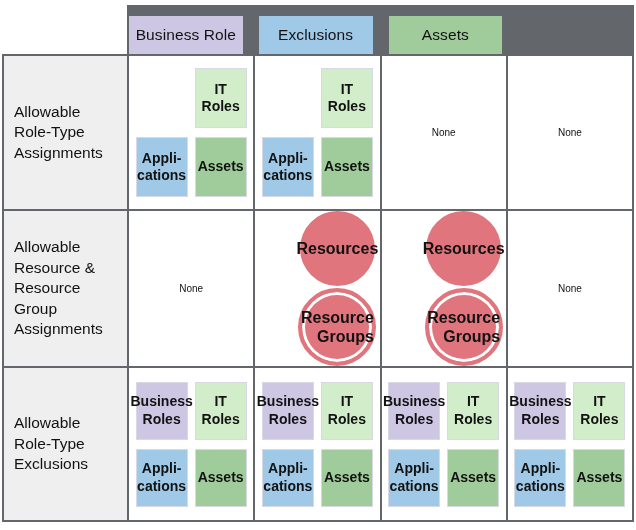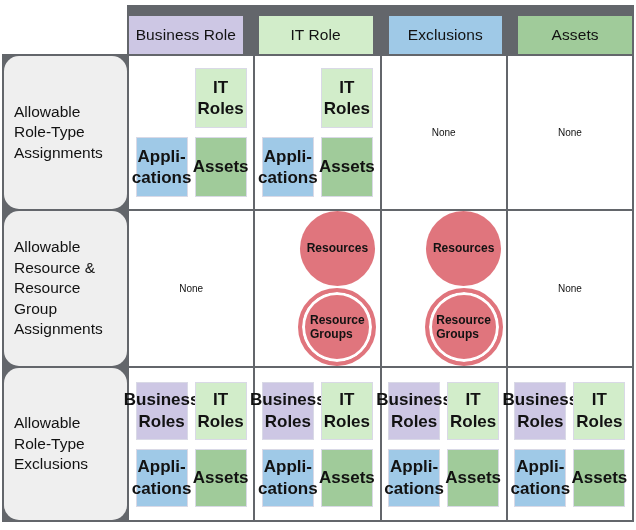--- a/index.html
+++ b/index.html
@@ -52,21 +52,20 @@
   }
   .label-cell {
     background: var(--c-label_bg, #efefef);
     display: flex;
     flex-direction: column;
     justify-content: center;
     padding-left: 10px;
     font-size: 15.5px;
     line-height: 1.32;
     white-space: pre-line;
-    border-radius: 15px;
   }
   .cell {
     background: #ffffff;
     display: flex;
     align-items: center;
     justify-content: center;
   }
 
   
   .box-grid {
@@ -74,21 +73,21 @@
     grid-template-columns: 52px 52px;
     gap: 9px 7px;
   }
   .box-grid.rows-tall { grid-template-rows: 60px 60px; }
   .box-grid.rows-med  { grid-template-rows: 58px 58px; }
   .box {
     display: flex;
     align-items: center;
     justify-content: center;
     text-align: center;
-    font-size: 17px;
+    font-size: 14px;
     font-weight: bold;
     line-height: 1.25;
     white-space: pre-line;
     border: 1px solid #d9d9e6;
     box-sizing: border-box;
   }
   .spacer { visibility: hidden; }
 
   
   .none-text { font-size: 10px; }
@@ -99,22 +98,22 @@
     flex-direction: column;
     align-items: center;
     justify-content: center;
     gap: 2px;
   }
   .circle {
     border-radius: 50%;
     display: flex;
     align-items: center;
     justify-content: center;
-    text-align: left;
-    font-size: 12px;
+    text-align: right;
+    font-size: 16px;
     font-weight: bold;
     line-height: 1.2;
     white-space: pre-line;
     box-sizing: border-box;
     background: var(--c-red, #e0757d);
     margin-left: 40px;
   }
   .circle.plain { width: 75px; height: 75px; }
   .circle.ringed {
     width: 78px; height: 78px;
@@ -122,21 +121,20 @@
     box-shadow: inset 0 0 0 3px #ffffff;
   }
 </style>
 </head>
 <body>
 
 <div class="canvas">
 
   <div class="header-row">
     <div class="hcell bg-purple">Business Role</div>
-    <div class="hcell bg-green-light">IT Role</div>
     <div class="hcell bg-blue">Exclusions</div>
     <div class="hcell bg-green">Assets</div>
   </div>
 
   <div class="body-grid">
 
     <div class="label-cell">Allowable
 Role-Type
 Assignments</div>
 

